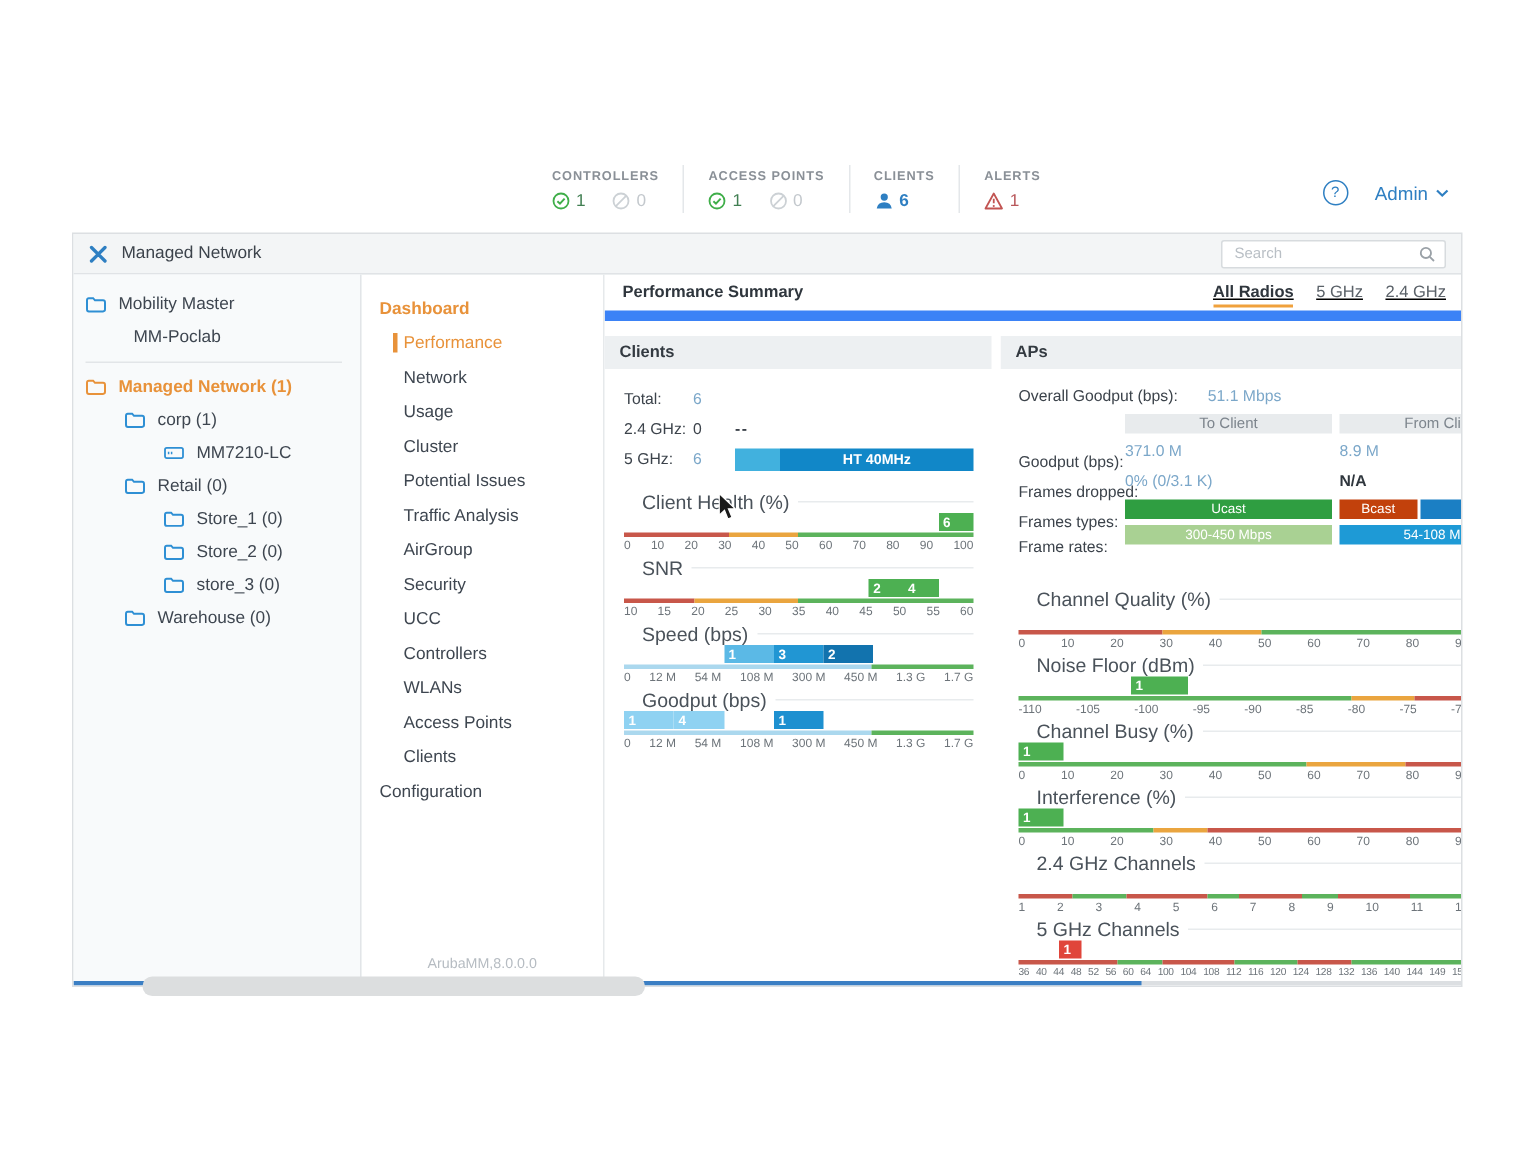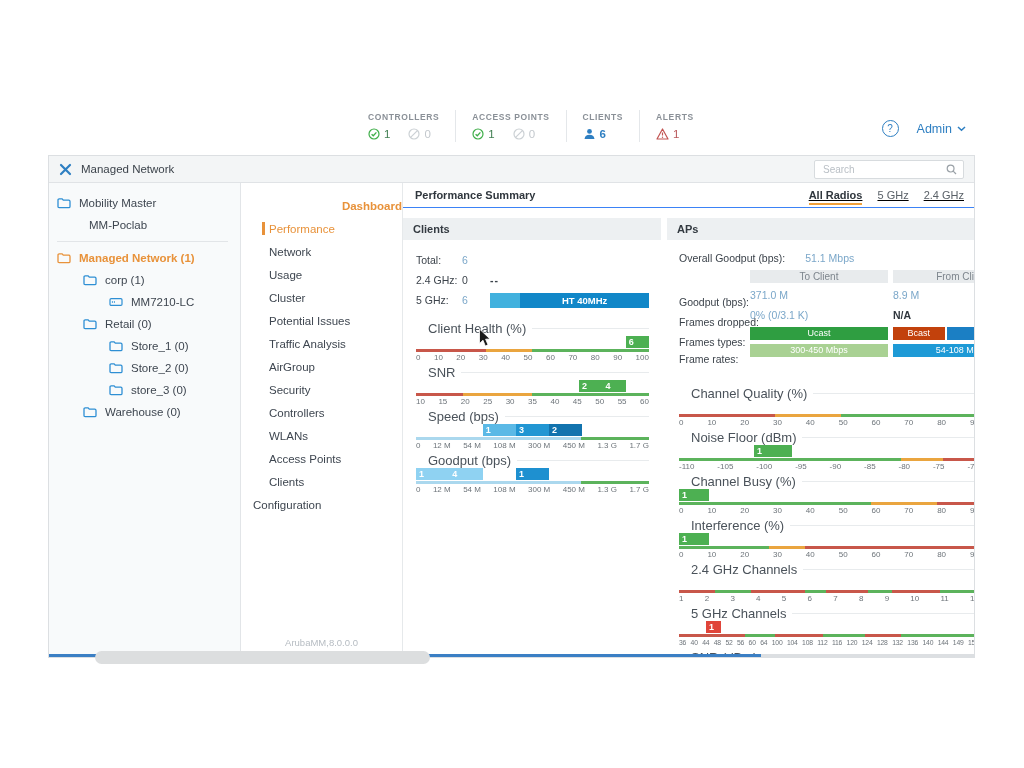--- a/index.html
+++ b/index.html
@@ -35,28 +35,28 @@
   
   .tree{width:192px;background:#f8fafb;border-right:1px solid #e2e5e8;box-sizing:border-box;padding-top:9px;flex-shrink:0;}
   .tree-item{display:flex;align-items:center;height:22px;gap:8px;font-size:11.5px;color:#3e4650;cursor:pointer;white-space:nowrap;}
   .tree-item.selected{color:#e8923a;font-weight:bold;}
   .t-ic{display:inline-flex;flex-shrink:0;}
   .tree-div{border-top:1px solid #e2e5e8;margin:5px 12px 5px 8px;}
   
   .nav{width:162px;border-right:1px solid #e6e9eb;box-sizing:border-box;padding-top:11px;position:relative;flex-shrink:0;}
   .nav-item{height:23px;display:flex;align-items:center;font-size:11.5px;color:#3e4650;cursor:pointer;white-space:nowrap;}
   .nav-item.section{padding-left:12px;}
-  .nav-item.section.active{color:#e8923a;font-weight:bold;justify-content:flex-end;}
+  .nav-item.section.active{color:#e8923a;font-weight:bold;}
   .nav-item.sub{padding-left:28px;}
   .nav-item.sub.selected{color:#e8923a;padding-left:21px;}
   .sel-bar{width:3px;height:13px;background:#e8923a;margin-right:4px;}
   .nav-footer{position:absolute;bottom:9px;width:100%;text-align:center;font-size:9.5px;color:#b6bcc2;}
   
   .main{flex:1;display:flex;flex-direction:column;overflow:hidden;min-width:0;}
-  .summary-bar{height:24px;border-bottom:1px solid #3b82f6;display:flex;align-items:center;padding:0 10px 0 12px;flex-shrink:0;}
+  .summary-bar{height:24px;border-bottom:7px solid #3b82f6;display:flex;align-items:center;padding:0 10px 0 12px;flex-shrink:0;}
   .summary-title{font-size:11px;font-weight:bold;color:#2f363d;}
   .tabs{margin-left:auto;display:flex;gap:15px;align-items:center;text-decoration:underline;}
   .tab{font-size:11px;color:#5a6168;cursor:pointer;}
   .tab.active{font-weight:bold;color:#2f363d;border-bottom:2px solid #f0a13c;padding-bottom:2px;margin-bottom:-4px;}
   .content{display:flex;gap:6px;padding-top:10px;flex:1;overflow:hidden;}
   .panel-clients{width:258px;flex-shrink:0;}
   .panel-aps{flex:1;overflow:hidden;min-width:0;}
   .panel-head{background:#edf0f2;height:22px;line-height:22px;padding-left:10px;font-size:11px;font-weight:bold;color:#333a41;}
   .panel-body{padding:10px 12px 0 13px;}
   .aps-body{padding:10px 0 0 12px;}
@@ -316,20 +316,23 @@
               <span>Potential Issues</span>
             </div>
             <div class="nav-item sub">
               <span>Traffic Analysis</span>
             </div>
             <div class="nav-item sub">
               <span>AirGroup</span>
             </div>
             <div class="nav-item sub">
               <span>Security</span>
+            </div>
+            <div class="nav-item sub">
+              <span>UCC</span>
             </div>
             <div class="nav-item sub">
               <span>Controllers</span>
             </div>
             <div class="nav-item sub">
               <span>WLANs</span>
             </div>
             <div class="nav-item sub">
               <span>Access Points</span>
             </div>

